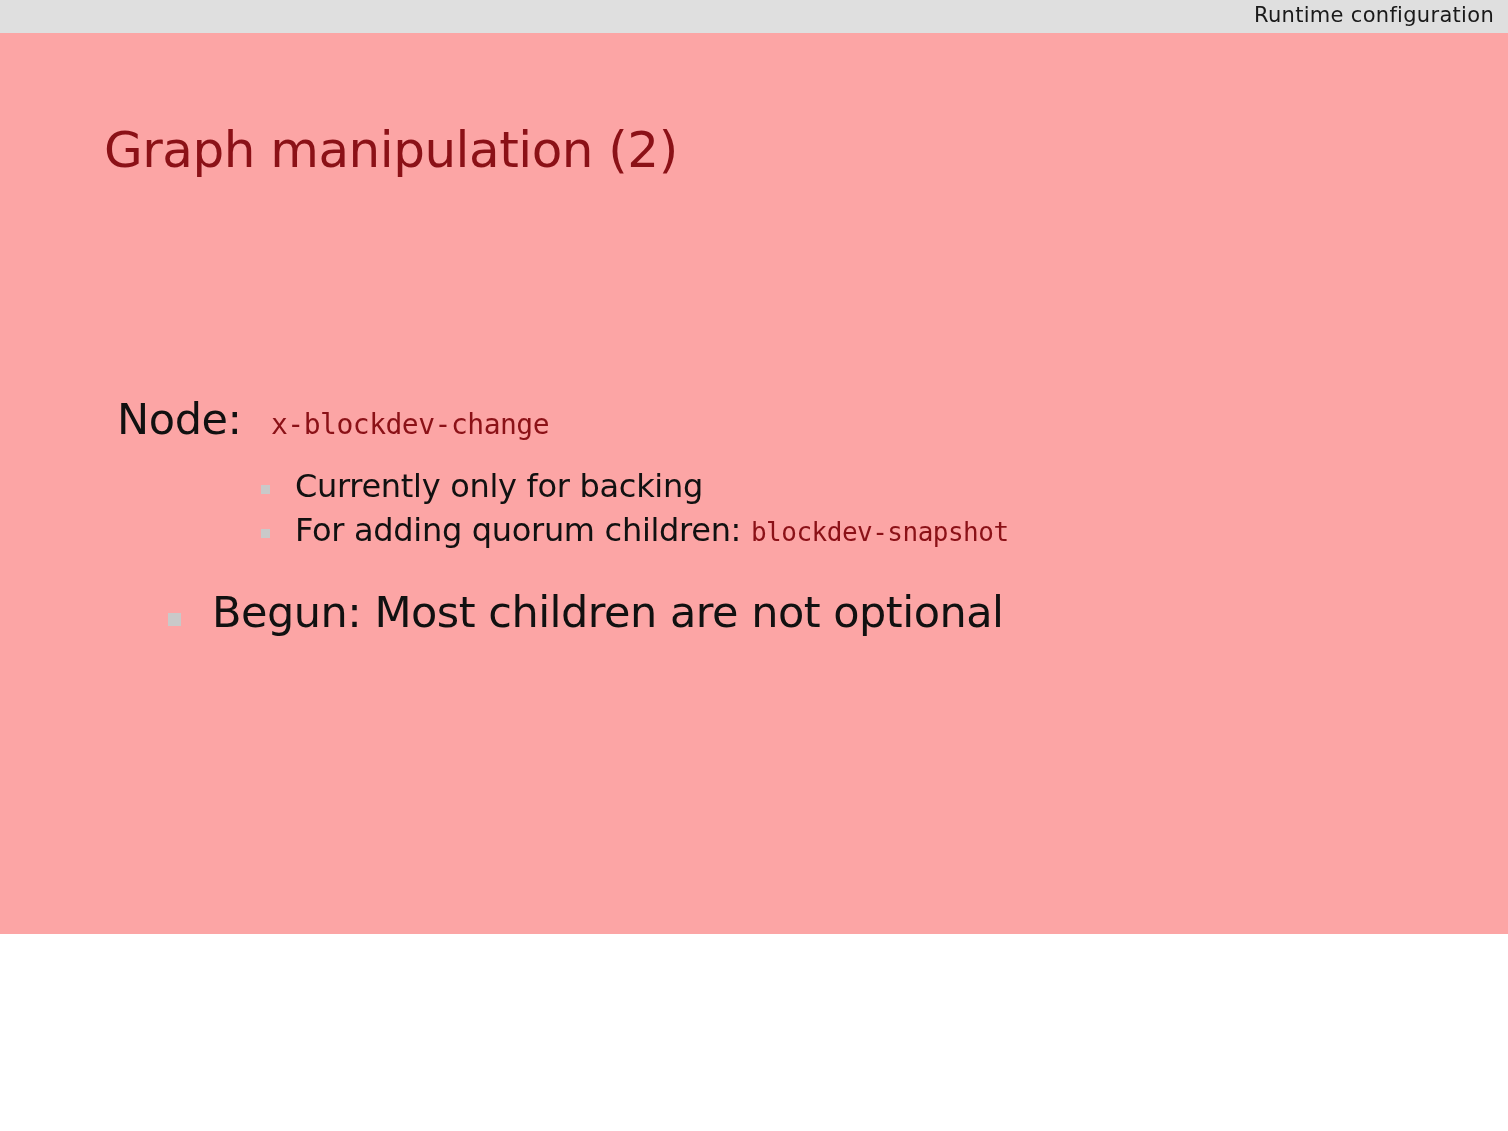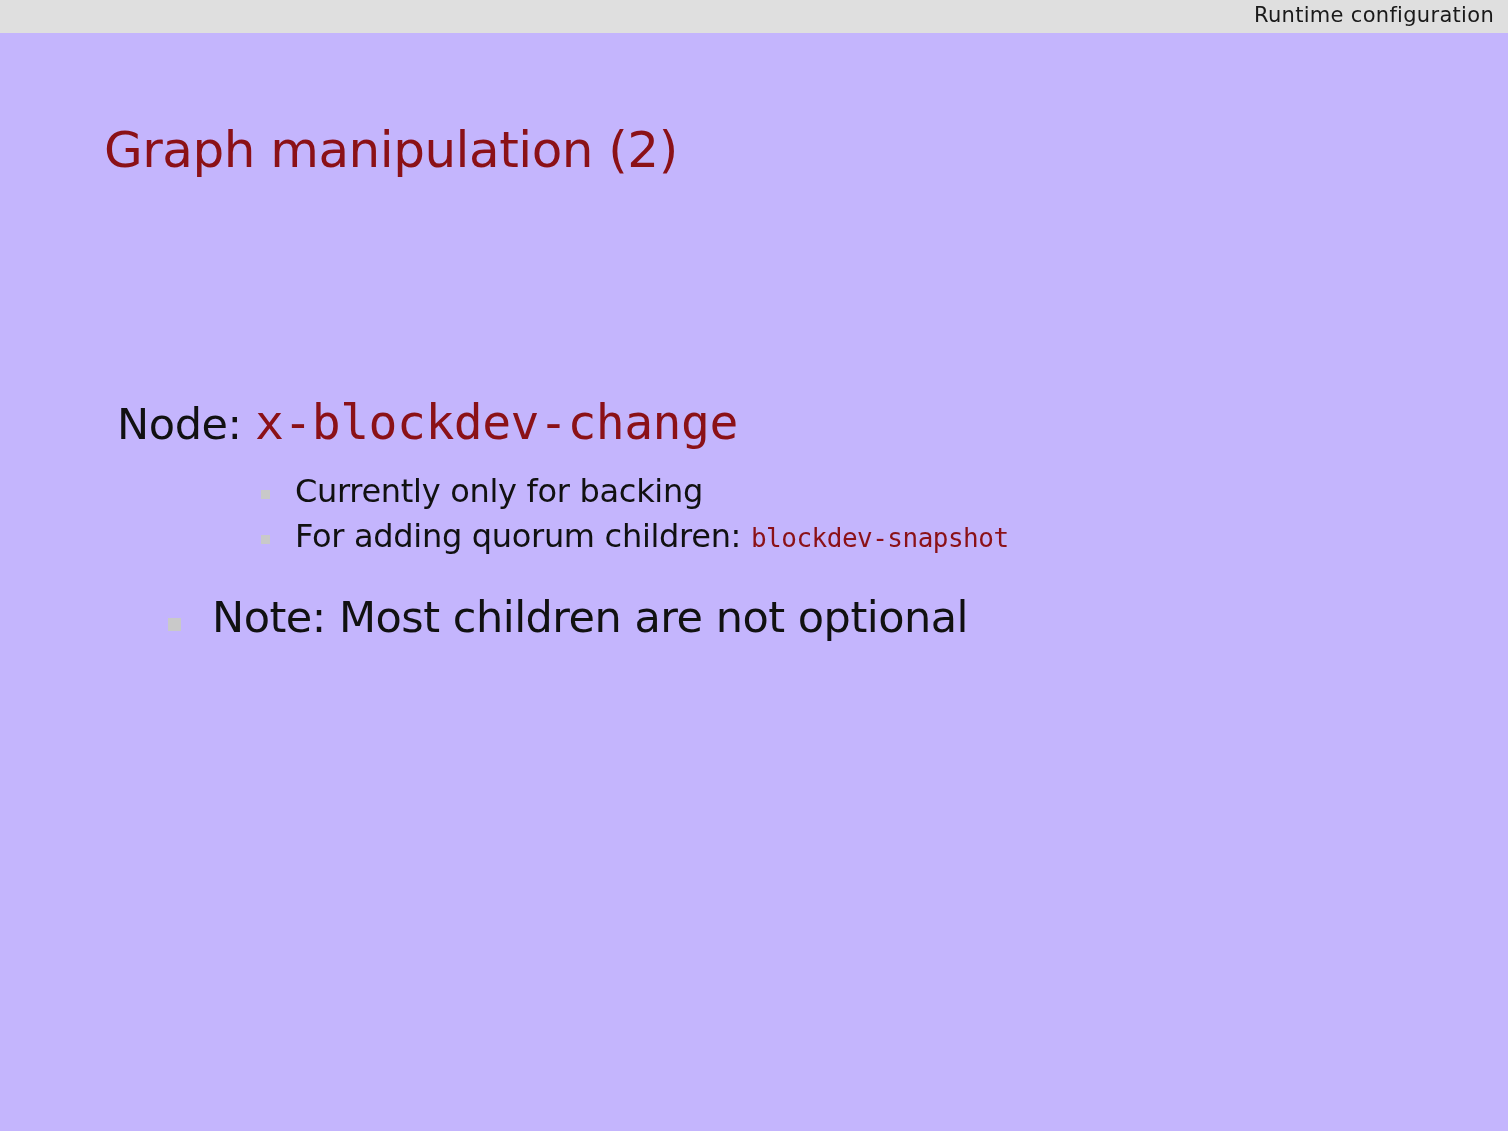--- a/index.html
+++ b/index.html
@@ -6,22 +6,22 @@
     margin: 0;
     padding: 0;
     background: #ffffff;
   }
   body {
     font-family: "DejaVu Sans", sans-serif;
   }
   .slide {
     position: relative;
     width: 1508px;
-    height: 1131px;
-    background: #c4b5fd;
+    height: 934px;
+    background: #fca5a5;
     overflow: hidden;
   }
 
   
   .headbar {
     position: absolute;
     left: 0;
     top: 0;
     width: 1508px;
     height: 33px;
@@ -122,21 +122,21 @@
     width: 9px;
     height: 9px;
     background: #c9c9c9;
   }
 
   .mono {
     font-family: "DejaVu Sans Mono", monospace;
     color: #8b1117;
     letter-spacing: -0.5px;
   }
-  .lvl1 .mono { font-size: 48px; }
+  .lvl1 .mono { font-size: 28px; margin-left: 16px; }
   .lvl3 .mono { font-size: 26px; }
 </style>
 </head>
 <body>
 
 <div class="slide">
 
   <div class="headbar">
     <div class="headbar-title">Runtime configuration</div>
   </div>
@@ -158,18 +158,18 @@
     </div>
 
     <div class="lvl3">
       <span class="bullet3"></span>
       <span>For adding quorum children:</span>
       <span class="mono">blockdev-snapshot</span>
     </div>
 
     <div class="lvl2 gap-big">
       <span class="bullet2"></span>
-      <span>Note: Most children are not optional</span>
+      <span>Begun: Most children are not optional</span>
     </div>
 
 
   </div>
 </div>
 
 </body></html>

